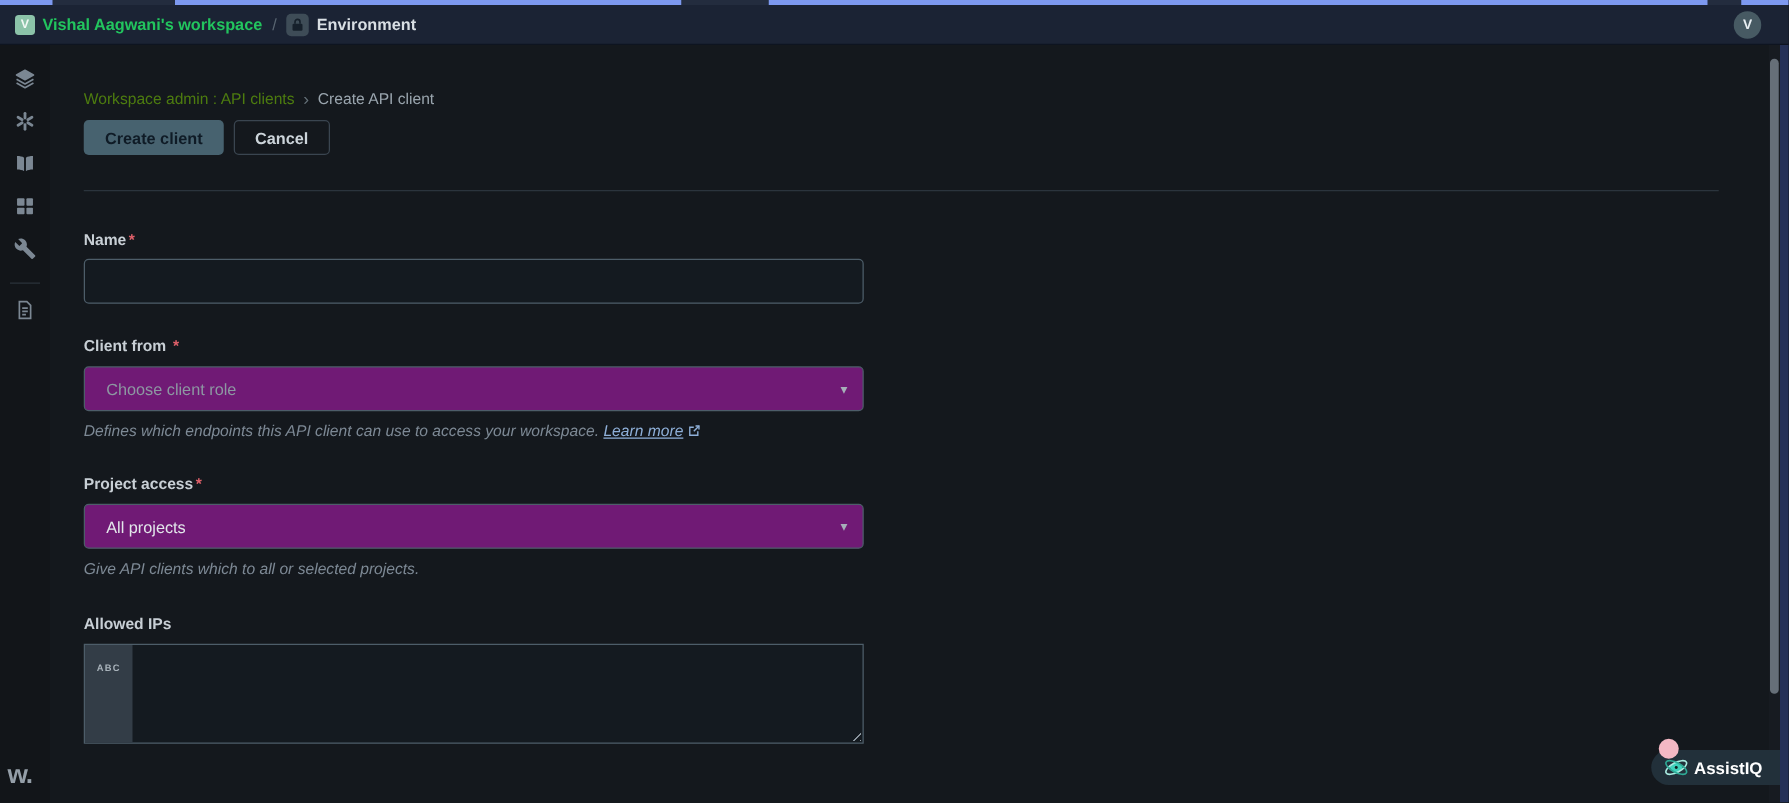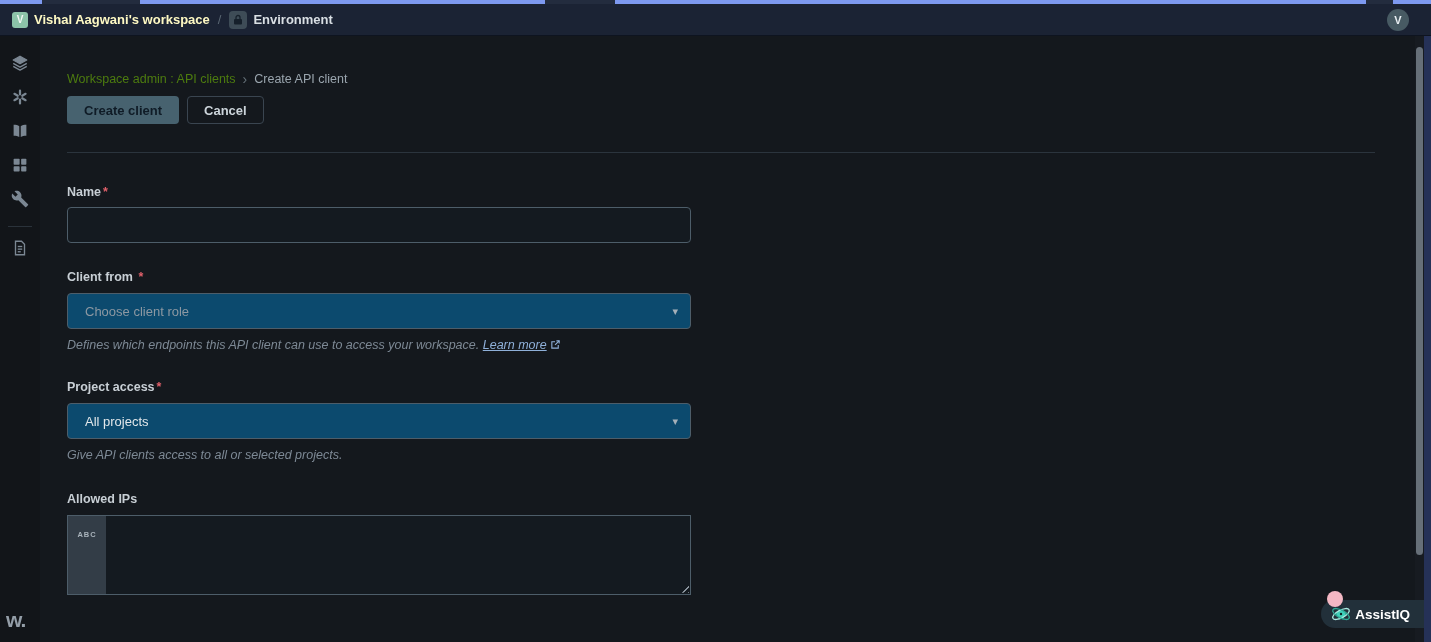--- a/index.html
+++ b/index.html
@@ -18,21 +18,21 @@
   .topbar {
     position:absolute; top:4px; left:0; width:1431px; height:32px;
     background:#1b2334; border-bottom:1px solid #0e1420;
     display:flex; align-items:center; padding:0 12px;
   }
   .ws-badge {
     width:16px; height:16px; border-radius:3px; background:#8cc3a9;
     color:#f2f8f5; font-size:10px; font-weight:bold;
     display:flex; align-items:center; justify-content:center; margin-right:6px;
   }
-  .ws-name { font-size:13px; font-weight:700; color:#fef9c3; cursor:pointer; }
+  .ws-name { font-size:13px; font-weight:700; color:#22c55e; cursor:pointer; }
   .tb-slash { color:#5a6672; font-size:13px; margin:0 8px; }
   .env-badge {
     width:18px; height:18px; border-radius:4px; background:#3e4c57;
     display:flex; align-items:center; justify-content:center; margin-right:6px;
   }
   .env-name { font-size:13px; font-weight:700; color:#d9dfe4; cursor:pointer; }
   .tb-spacer { flex:1; }
   .avatar {
     width:22px; height:22px; border-radius:50%; background:#475a63;
     color:#e8eef2; font-size:11px; font-weight:700;
@@ -81,21 +81,21 @@
   .lbl-name { margin-top:32px; }
   .lbl-role { margin-top:27px; }
   .lbl-proj { margin-top:24px; }
   .lbl-ips  { margin-top:26px; }
   .text-input {
     margin-top:8px; width:624px; height:36px; background:#141a20;
     border:1px solid #4d5d69; border-radius:4px; color:#e2e7ea;
     font-size:13px; padding:0 14px; font-family:inherit; outline:none; display:block;
   }
   .select {
-    margin-top:9px; width:624px; height:36px; background:#0c4a6e;
+    margin-top:9px; width:624px; height:36px; background:#701a75;
     border:1px solid #4d5d69; border-radius:4px;
     display:flex; align-items:center; padding:0 12px 0 17px; cursor:pointer;
   }
   .select .sel-text { flex:1; font-size:13px; }
   .placeholder { color:#8d98a2; }
   .sel-value { color:#e2e7ea; }
   .caret { color:#a6b0b9; font-size:11px; }
   .helper { margin-top:7px; font-size:12.5px; color:#7d8995; line-height:1.55;font-style:italic; }
   .helper a { color:#8fb0d9; text-decoration:underline; cursor:pointer; }
   .ext-icon { display:inline-block; vertical-align:-1px; margin-left:3px; }
@@ -247,21 +247,21 @@
           </svg></span>
     </div>
 
     <div class="field-label lbl-proj">
       <span>Project access</span><span class="req">*</span>
     </div>
     <div class="select">
       <span class="sel-text sel-value">All projects</span>
       <span class="caret">▾</span>
     </div>
-    <div class="helper">Give API clients access to all or selected projects.</div>
+    <div class="helper">Give API clients which to all or selected projects.</div>
 
     <div class="field-label lbl-ips">Allowed IPs</div>
     <div class="ip-editor">
       <div class="ip-gutter">ABC</div>
       <textarea class="ip-area" value="" style=""></textarea>
       <div class="resize-handle"></div>
     </div>
 
   </div>
 </div>

